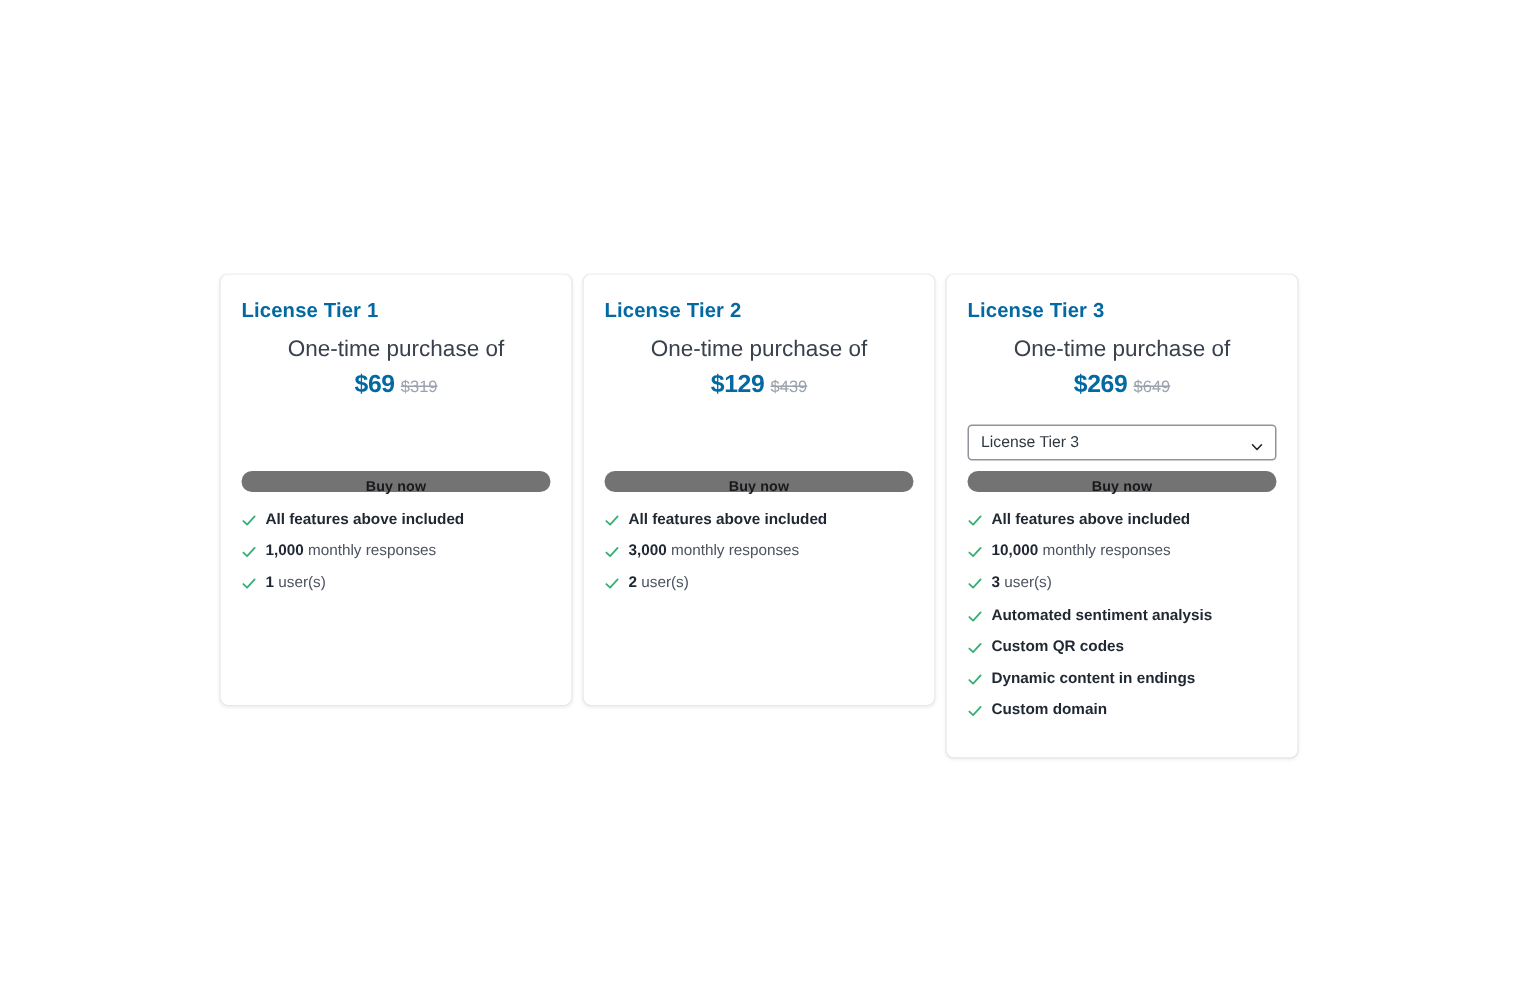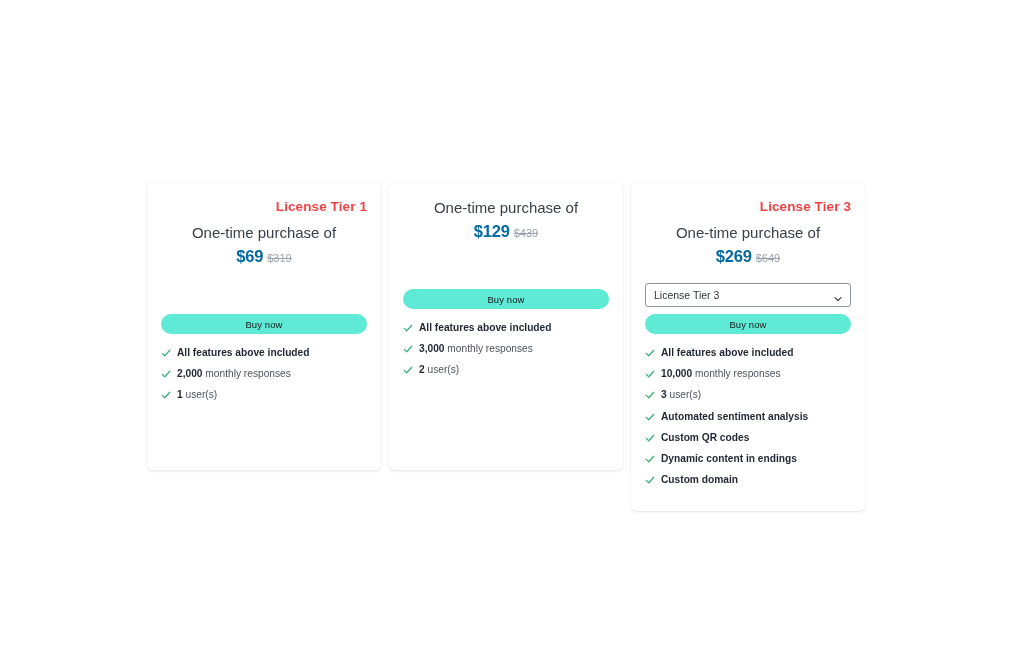--- a/index.html
+++ b/index.html
@@ -37,24 +37,24 @@
     min-height: 287px;
     background: #ffffff;
     border-radius: 5px;
     box-shadow: 0 1px 3px rgba(0,0,0,0.10), 0 0 1px rgba(0,0,0,0.10);
     padding: 15px 14px 16px 14px;
     display: flex;
     flex-direction: column;
   }
 
   .tier-title {
-    text-align: right;
+    text-align: left;
     font-size: 13.5px;
     font-weight: bold;
-    color: #ef4444;
+    color: #0369a1;
     line-height: 1.35;
     margin: 0 0 7px 0;
     letter-spacing: 0.1px;
   }
 
   .tier-subtitle {
     text-align: center;
     font-size: 15px;
     color: #39414d;
     line-height: 1.3;
@@ -112,28 +112,28 @@
     transform: translateY(-50%);
     width: 10px;
     height: 10px;
     pointer-events: none;
     display: block;
   }
 
   .buy-btn {
     display: block;
     width: 100%;
-    height: 20px;
-    background: #5eead4;
+    height: 14px;
+    background: #737373;
     border: none;
     border-radius: 11px;
     color: #17191c;
     font-family: "Liberation Sans", sans-serif;
     font-size: 9.5px;
-    font-weight: normal;
+    font-weight: bold;
     letter-spacing: 0.1px;
     cursor: pointer;
     text-align: center;
     line-height: 22px;
     padding: 0;
   }
 
   .card-spacer { flex: 0 0 auto; }
 
   .features {
@@ -187,31 +187,32 @@
           <li class="feature-item">
             <span class="check-icon"><svg viewBox="0 0 16 16" xmlns="http://www.w3.org/2000/svg">
                 <path d="M2 8.6 L6 12.4 L14 3.6" fill="none" stroke="#33b074" stroke-width="1.9" stroke-linecap="round" stroke-linejoin="round"></path>
               </svg></span>
             <span class="feature-text"><span class="strong">All features above included</span><span class="normal"></span></span>
           </li>
           <li class="feature-item">
             <span class="check-icon"><svg viewBox="0 0 16 16" xmlns="http://www.w3.org/2000/svg">
                 <path d="M2 8.6 L6 12.4 L14 3.6" fill="none" stroke="#33b074" stroke-width="1.9" stroke-linecap="round" stroke-linejoin="round"></path>
               </svg></span>
-            <span class="feature-text"><span class="strong">2,000</span><span class="normal"> monthly responses</span></span>
+            <span class="feature-text"><span class="strong">1,000</span><span class="normal"> monthly responses</span></span>
           </li>
           <li class="feature-item">
             <span class="check-icon"><svg viewBox="0 0 16 16" xmlns="http://www.w3.org/2000/svg">
                 <path d="M2 8.6 L6 12.4 L14 3.6" fill="none" stroke="#33b074" stroke-width="1.9" stroke-linecap="round" stroke-linejoin="round"></path>
               </svg></span>
             <span class="feature-text"><span class="strong">1</span><span class="normal"> user(s)</span></span>
           </li>
         </ul>
       </div>
       <div class="tier-card">
+        <div class="tier-title">License Tier 2</div>
         <div class="tier-subtitle">One-time purchase of</div>
         <div class="price-row"><span class="price-current">$129</span><span class="price-old">$439</span></div>
         <div class="card-spacer" style="height:47px"></div>
         <button class="buy-btn">Buy now</button>
         <ul class="features">
           <li class="feature-item">
             <span class="check-icon"><svg viewBox="0 0 16 16" xmlns="http://www.w3.org/2000/svg">
                 <path d="M2 8.6 L6 12.4 L14 3.6" fill="none" stroke="#33b074" stroke-width="1.9" stroke-linecap="round" stroke-linejoin="round"></path>
               </svg></span>
             <span class="feature-text"><span class="strong">All features above included</span><span class="normal"></span></span>

